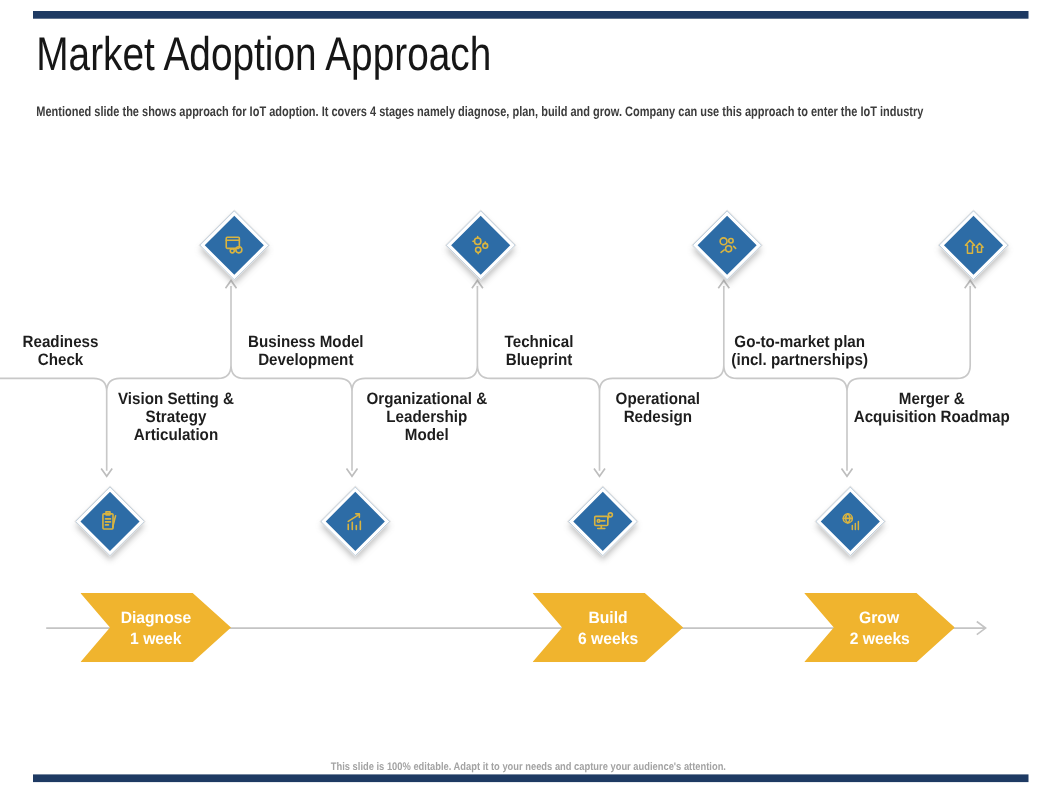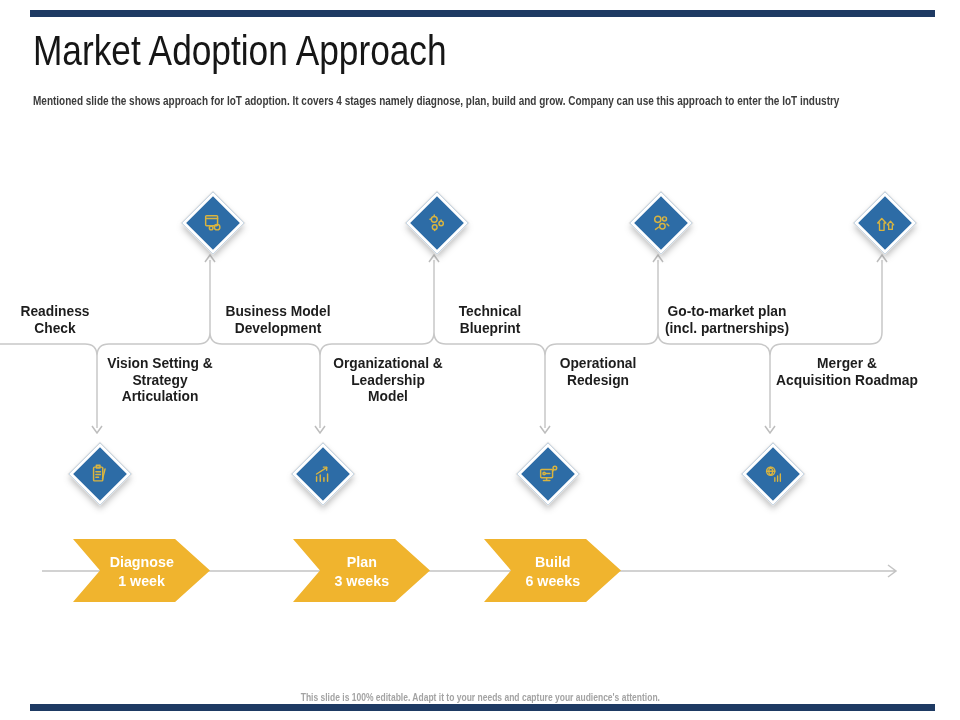--- a/index.html
+++ b/index.html
@@ -158,26 +158,26 @@
       <circle cx="9.5" cy="9" r="4.5"></circle>
         <path d="M5 9h9 M9.5 4.5c-3 3-3 6 0 9 M9.5 4.5c3 3 3 6 0 9"></path>
         <path d="M14 20v-4 M17 20v-6 M20 20v-8"></path>
     </svg>
   </div>
 
   <div class="chevron" style="left:73px">
     <span>Diagnose</span>
     <span>1 week</span>
   </div>
-  <div class="chevron" style="left:293px">
-    <span>Plan</span>
-    <span>3 weeks</span>
-  </div>
   <div class="chevron" style="left:484px">
     <span>Build</span>
     <span>6 weeks</span>
+  </div>
+  <div class="chevron" style="left:731px">
+    <span>Grow</span>
+    <span>2 weeks</span>
   </div>
 
   <div class="footer">
     <span>This slide is 100% editable. Adapt it to your needs and capture your audience's attention.</span>
   </div>
 
 </div>
 
 </body></html>

